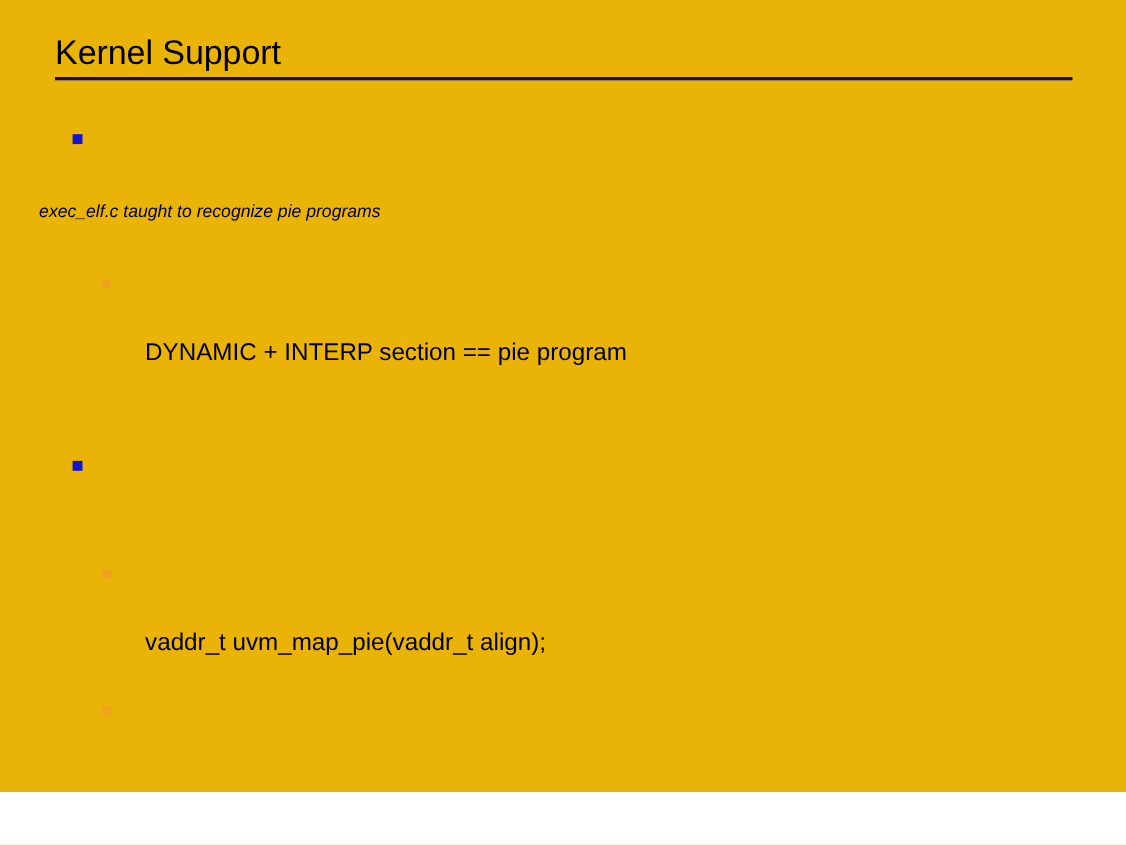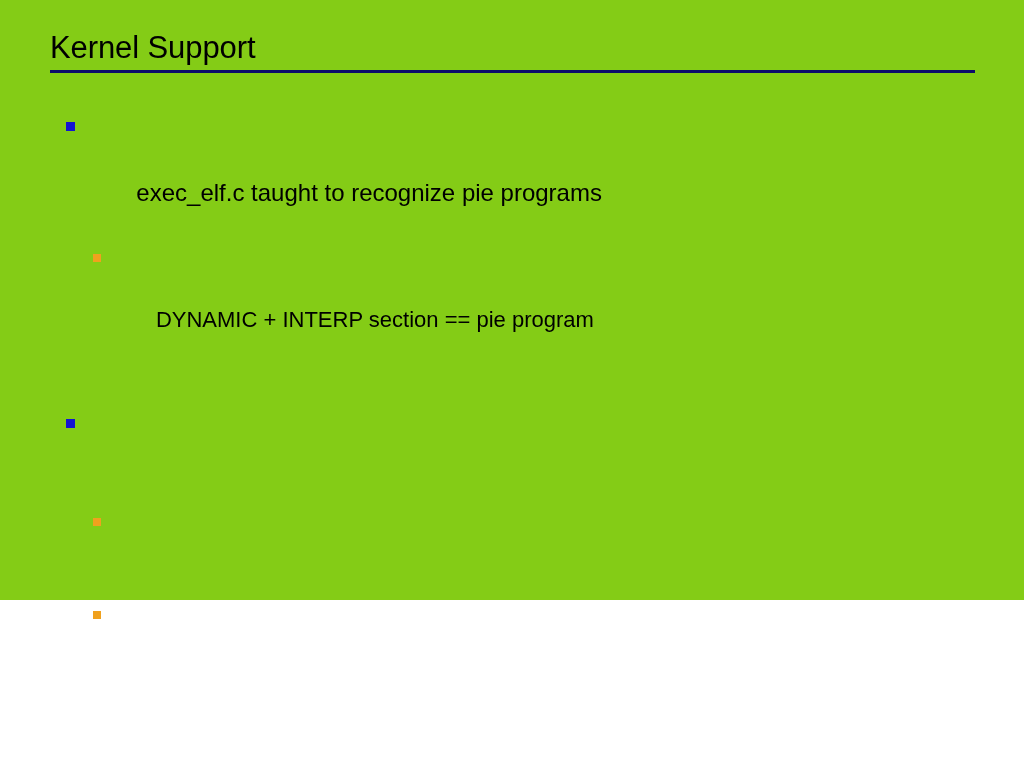--- a/index.html
+++ b/index.html
@@ -11,22 +11,22 @@
     width: 1024px;
     height: 768px;
     background: #ffffff;
     font-family: "Liberation Sans", sans-serif;
     color: #000000;
     overflow: hidden;
   }
   .slide {
     position: relative;
     width: 1024px;
-    height: 600px;
-    background: #84cc16;
+    height: 720px;
+    background: #eab308;
   }
 
   
   .title-block {
     position: absolute;
     left: 50px;
     top: 30px;
     width: 926px;
   }
   .slide-title {
@@ -58,38 +58,38 @@
   }
   li.bullet {
     position: relative;
     display: block;
     margin: 0;
     padding: 0;
   }
 
   
   li.lvl1 {
-    padding-left: 83px;
-    font-size: 24px;
+    font-size: 16px;
     line-height: 33px;
     min-height: 33px;
     white-space: pre;
+    font-style: italic;
   }
   li.lvl1 > .marker {
     position: absolute;
     left: 66px;
     top: 12px;
     width: 9px;
     height: 9px;
     background: #1414d2;
   }
 
   
   li.lvl2 {
-    padding-left: 107px;
+    padding-left: 83px;
     font-size: 22px;
     line-height: 31px;
     min-height: 31px;
     white-space: pre;
   }
   li.lvl2 > .marker {
     position: absolute;
     left: 93px;
     top: 12px;
     width: 8px;
@@ -126,20 +126,21 @@
         <span class="marker"></span>
         <span class="btext">DYNAMIC + INTERP section == pie program</span>
       </li>
 
       <li class="bullet lvl1 gap-before-1">
         <span class="marker"></span>
       </li>
 
       <li class="bullet lvl2">
         <span class="marker"></span>
+        <span class="btext">vaddr_t uvm_map_pie(vaddr_t align);</span>
       </li>
 
       <li class="bullet lvl2">
         <span class="marker"></span>
       </li>
 
     </ul>
   </div>
 
 </div>

